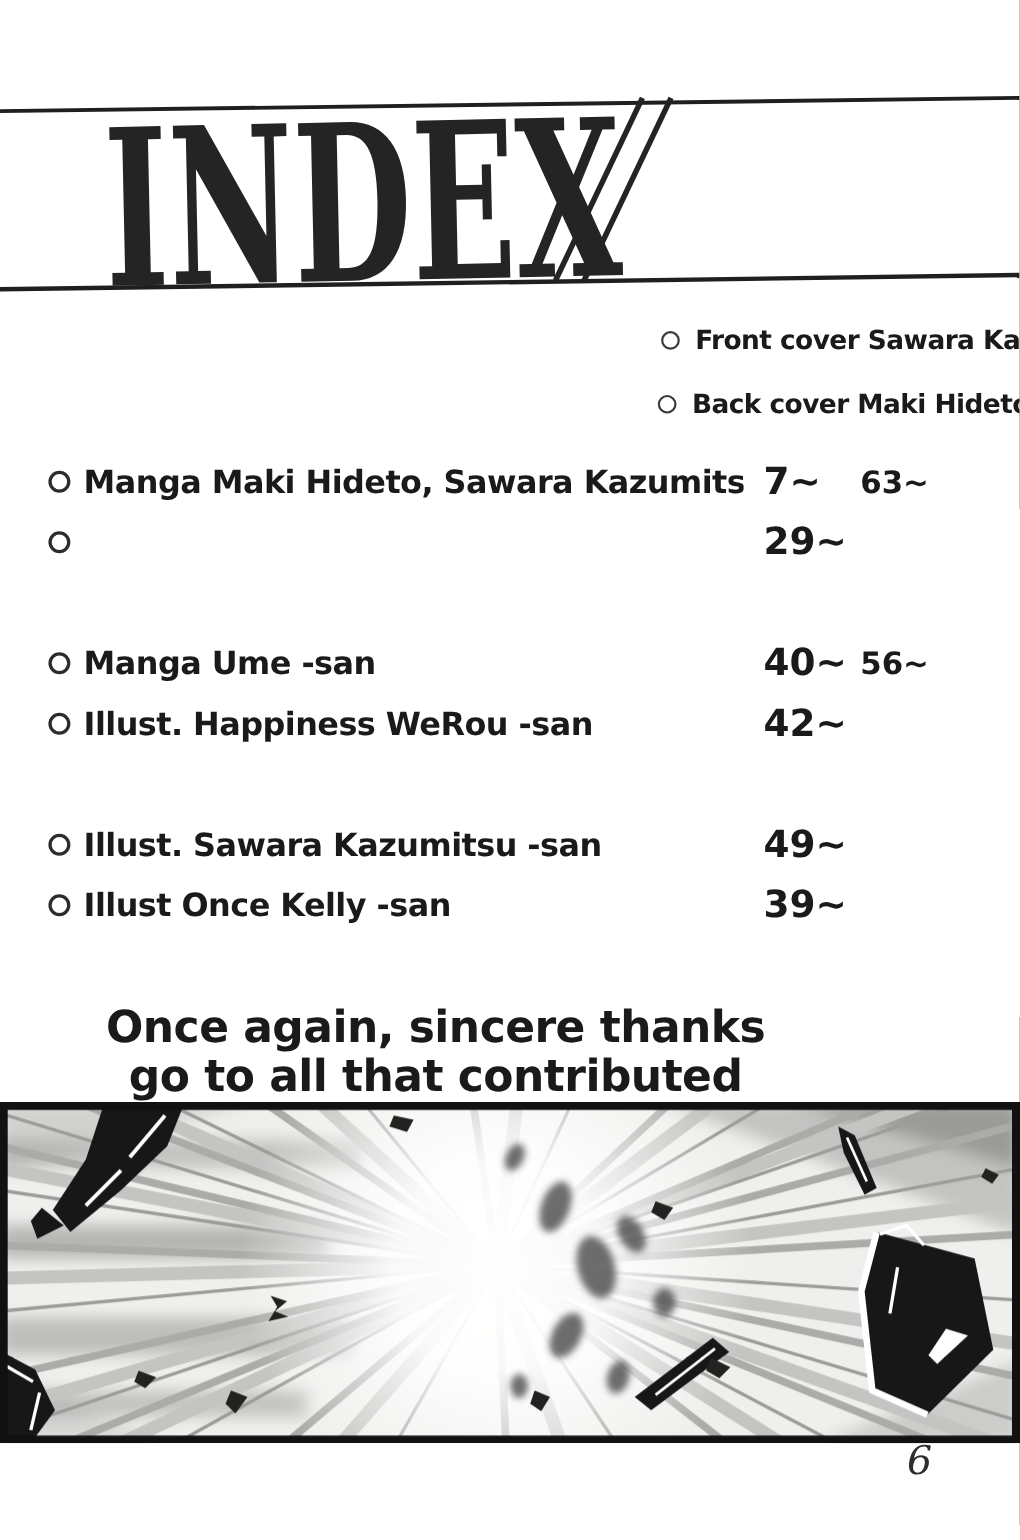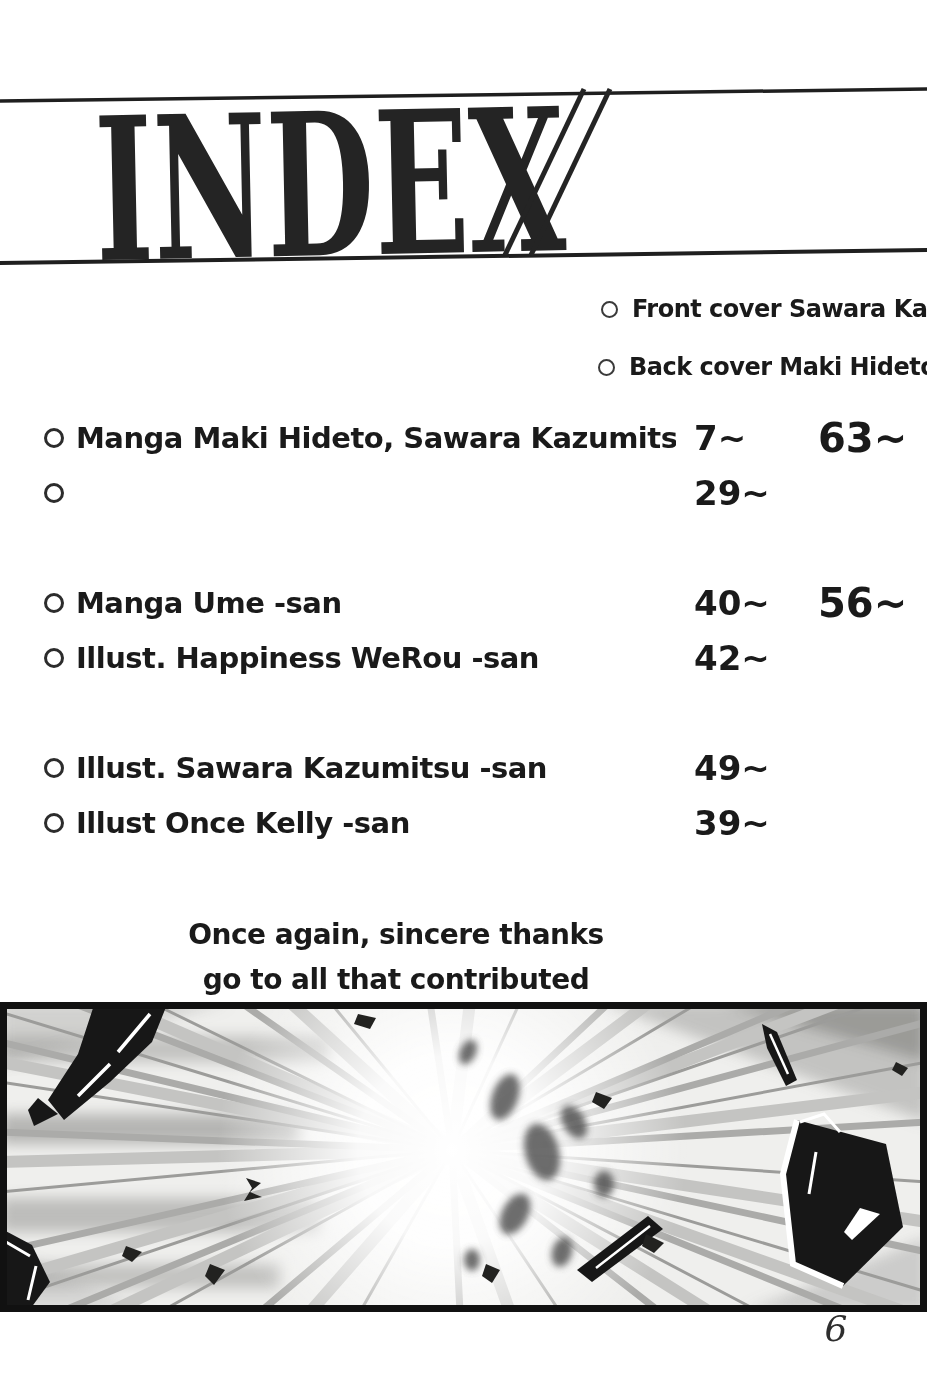--- a/index.html
+++ b/index.html
@@ -18,24 +18,24 @@
   .credit-row{position:absolute;display:flex;align-items:center;gap:14px;height:34px;}
   .credit-row .bullet{width:13px;height:13px;border:2.5px solid #3a3a3a;border-radius:50%;flex:0 0 auto;}
   .credit-row .credit-label{font-size:24px;font-weight:bold;letter-spacing:-0.5px;white-space:nowrap;}
   #credit-0{left:601px;top:292px;}
   #credit-1{left:598px;top:350px;}
   
   .toc-row{position:absolute;left:0;width:927px;height:44px;display:flex;align-items:center;}
   .toc-row .bullet{position:absolute;left:44px;width:14px;height:14px;border:3px solid #2c2c2c;border-radius:50%;}
   .toc-row .entry-label{position:absolute;left:76px;font-size:29px;font-weight:bold;letter-spacing:-0.5px;white-space:nowrap;max-width:600px;overflow:hidden;}
   .toc-row .page-a{position:absolute;left:694px;font-size:34px;font-weight:bold;}
-  .toc-row .page-b{position:absolute;left:782px;font-size:40px;font-weight:bold;margin-left:36px;}
+  .toc-row .page-b{position:absolute;left:782px;font-size:28px;font-weight:bold;}
   
   .thanks{position:absolute;left:96px;top:912px;width:600px;text-align:center;
-          font-size:28px;font-weight:bold;letter-spacing:-0.5px;line-height:45px;}
+          font-size:40px;font-weight:bold;letter-spacing:-0.5px;line-height:45px;}
   
   .panel-svg{position:absolute;left:0;top:1002px;width:927px;height:310px;display:block;}
   
   .folio{position:absolute;left:806px;top:1308px;width:60px;text-align:center;
          font-family:"DejaVu Serif", serif;font-style:italic;font-size:36px;color:#2e2e2e;}
 </style>
 </head>
 <body>
 
 <div class="page">

